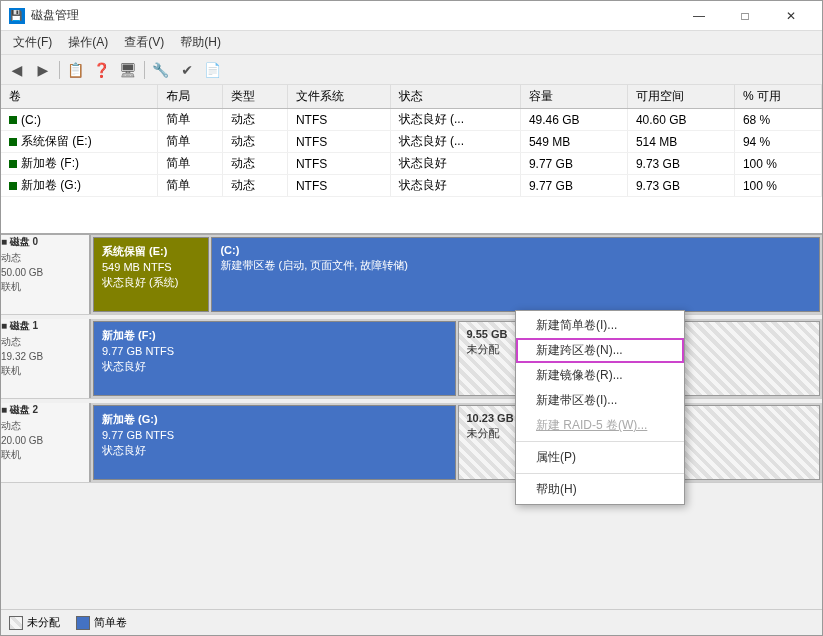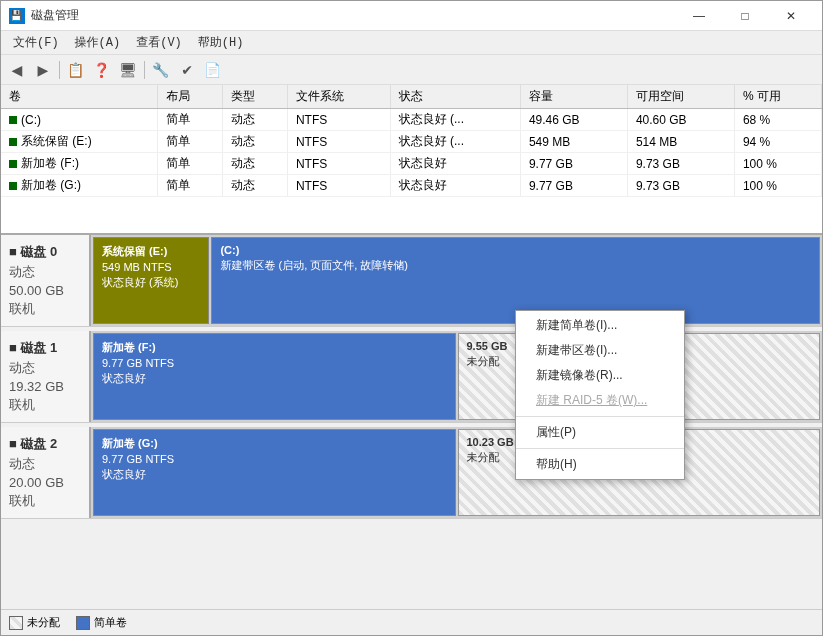--- a/index.html
+++ b/index.html
@@ -69,21 +69,20 @@
       display: flex;
       align-items: center;
       padding: 0 4px;
       border-bottom: 1px solid #ddd;
     }
     .menu-item {
       padding: 2px 8px;
       cursor: pointer;
       font-size: 12px;
       color: #333;
-      font-family: Liberation Mono, monospace;
     }
     .toolbar {
       height: 30px;
       background: #f0f0f0;
       display: flex;
       align-items: center;
       padding: 0 4px;
       border-bottom: 1px solid #ddd;
       gap: 2px;
     }
@@ -149,22 +148,21 @@
       display: flex;
       align-items: stretch;
       border-bottom: 1px solid #ccc;
       min-height: 80px;
       background: white;
       margin-bottom: 4px;
     }
     .disk-label {
       width: 90px;
       min-width: 90px;
-      padding: 8px;
-      font-size: 13px;
+      font-size: 10px;
       color: #333;
       border-right: 2px solid #aaa;
       background: #f5f5f5;
     }
     .disk-label .disk-name {
       font-weight: bold;
       color: #333;
       margin-bottom: 2px;
     }
     .disk-label .disk-type {
@@ -428,21 +426,22 @@
     <div class="legend-item">
       <div class="legend-box" style="background:#4472c4;"></div>
       <span>简单卷</span>
     </div>
   </div>
 </div>
 
 <div style="position:fixed; top:0; left:0; width:823px; height:636px; pointer-events:none; z-index:50;border-radius:23px;">
   <div class="context-menu" style="left: 515px; top: 310px; pointer-events:auto;">
     <div class="ctx-item">新建简单卷(I)...</div>
+    <div class="ctx-item highlighted">新建跨区卷(N)...</div>
+    <div class="ctx-item">新建镜像卷(R)...</div>
     <div class="ctx-item">新建带区卷(I)...</div>
-    <div class="ctx-item">新建镜像卷(R)...</div>
     <div class="ctx-item disabled">新建 RAID-5 卷(W)...</div>
     <div class="ctx-sep"></div>
     <div class="ctx-item">属性(P)</div>
     <div class="ctx-sep"></div>
     <div class="ctx-item">帮助(H)</div>
   </div>
 </div>
 
 </body></html>

